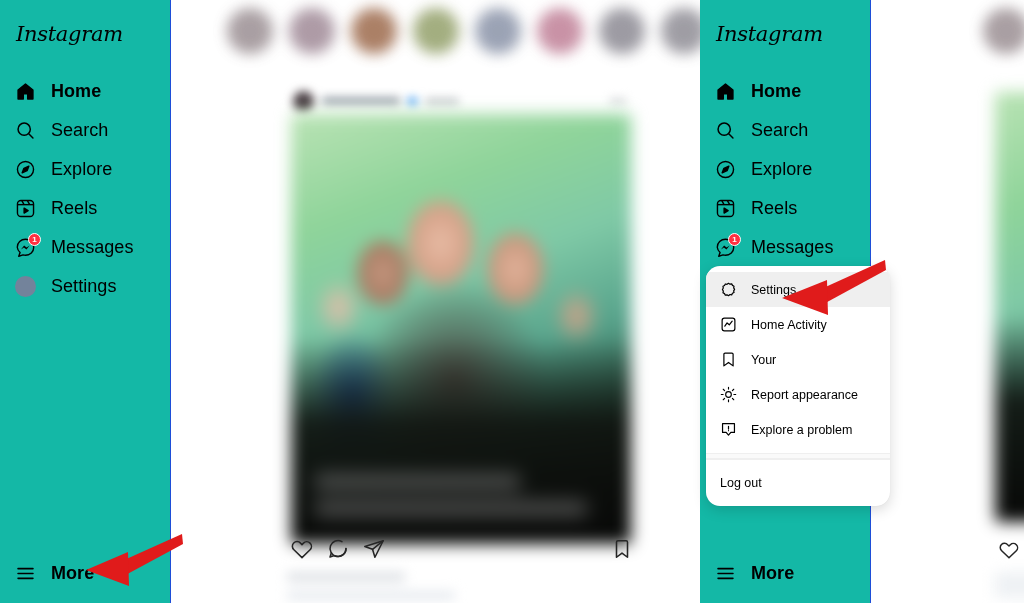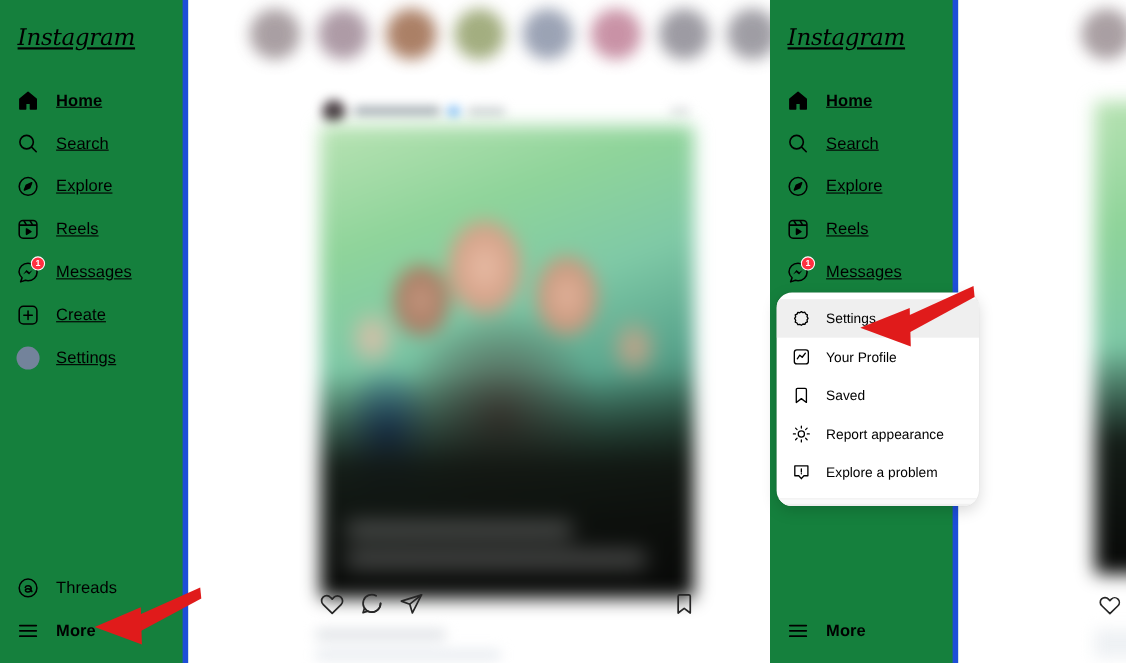--- a/index.html
+++ b/index.html
@@ -15,23 +15,22 @@
     width: 1024px; height: 603px;
     background: #ffffff;
     overflow: hidden;
   }
 
   
   .sidebar {
     position: absolute;
     top: 0;
     height: 603px;
-    background: #15803d;
-    border-right: 5px solid #1d4ed8;
-    text-decoration: underline;
+    background: #14b8a6;
+    border-right: 1px solid #1d4ed8;
   }
   #left-sidebar  { left: 0;   width: 171px; }
   #right-sidebar { left: 700px; width: 171px; }
 
   .brand {
     font-family: "DejaVu Serif", serif;
     font-style: italic;
     font-weight: 500;
     font-size: 21px;
     letter-spacing: -0.3px;
@@ -50,21 +49,21 @@
     cursor: pointer;
     position: relative;
   }
   .nav-item .ico {
     width: 23px; height: 23px;
     display: flex; align-items: center; justify-content: center;
     flex: 0 0 23px;
     position: relative;
   }
   .nav-item .lbl {
-    font-size: 15px;
+    font-size: 18px;
     color: #000;
     letter-spacing: 0.05px;
     white-space: nowrap;
   }
   .nav-item.active .lbl { font-weight: bold; }
 
   .badge {
     position: absolute;
     top: -3px; right: -4px;
     min-width: 13px; height: 13px;
@@ -401,49 +400,30 @@
           <svg width="21" height="21" viewBox="0 0 24 24" fill="none" stroke="#000" stroke-width="1.6" stroke-linecap="round" stroke-linejoin="round">
               <path d="M12 2.6c5.3 0 9.4 3.9 9.4 9.1s-4.1 9.1-9.4 9.1a10.4 10.4 0 0 1-2.8-.4l-4.9 1.6 1.5-4.3A8.9 8.9 0 0 1 2.6 11.7C2.6 6.5 6.7 2.6 12 2.6z"></path>
               <path d="M6.8 14.3 10.4 9.6l2.9 2.4 3.4-2.4-3.6 4.7-2.9-2.3z" fill="#000" stroke="none"></path>
             </svg>
           <span class="badge">1</span>
         </span>
         <span class="lbl">Messages</span>
       </div>
 
 
-      <div class="nav-item">
-        <span class="ico">
-          <svg width="21" height="21" viewBox="0 0 24 24" fill="none" stroke="#000" stroke-width="1.6" stroke-linecap="round">
-              <rect x="2.8" y="2.8" width="18.4" height="18.4" rx="4.5"></rect>
-              <path d="M12 7.6v8.8M7.6 12h8.8"></path>
-            </svg>
-        </span>
-        <span class="lbl">Create</span>
-      </div>
 
       <div class="nav-item">
         <span class="ico">
           <span class="avatar-dot"></span>
         </span>
         <span class="lbl">Settings</span>
       </div>
     </div>
 
     <div class="nav-bottom">
-      <div class="nav-item">
-        <span class="ico">
-          <svg width="21" height="21" viewBox="0 0 24 24" fill="none" stroke="#000" stroke-width="1.6" stroke-linecap="round" stroke-linejoin="round">
-              <circle cx="12" cy="12" r="9.2"></circle>
-              <path d="M15.2 12.6c0-1.8-1.4-2.9-3.2-2.9-1.5 0-2.6.7-2.9 1.8"></path>
-              <path d="M15.2 12.6c0 2.2-1.5 3.6-3.5 3.6-1.4 0-2.4-.7-2.4-1.7 0-1.1 1-1.7 2.4-1.7 2.3 0 3.9 1 4.3 3"></path>
-            </svg>
-        </span>
-        <span class="lbl">Threads</span>
-      </div>
       <div class="nav-item">
         <span class="ico">
           <svg width="21" height="21" viewBox="0 0 24 24" fill="none" stroke="#000" stroke-width="1.9" stroke-linecap="round">
               <path d="M3.5 6.5h17M3.5 12h17M3.5 17.5h17"></path>
             </svg>
         </span>
         <span class="lbl" style="font-weight:bold">More</span>
       </div>
     </div>
   </div>
@@ -528,30 +508,30 @@
       <span>Settings</span>
     </div>
 
     <div class="menu-item">
       <span class="ico">
         <svg width="17" height="17" viewBox="0 0 24 24" fill="none" stroke="#000" stroke-width="1.7" stroke-linecap="round" stroke-linejoin="round">
             <rect x="3" y="3" width="18" height="18" rx="3.2"></rect>
             <path d="M6.8 14.4 10 9.8l3.1 2.6 4.1-5.2"></path>
           </svg>
       </span>
-      <span>Your Profile</span>
+      <span>Home Activity</span>
     </div>
 
     <div class="menu-item">
       <span class="ico">
         <svg width="17" height="17" viewBox="0 0 24 24" fill="none" stroke="#000" stroke-width="1.7" stroke-linecap="round" stroke-linejoin="round">
             <path d="M18.5 21 12 16.1 5.5 21V4.6A1.6 1.6 0 0 1 7.1 3h9.8a1.6 1.6 0 0 1 1.6 1.6z"></path>
           </svg>
       </span>
-      <span>Saved</span>
+      <span>Your</span>
     </div>
 
     <div class="menu-item">
       <span class="ico">
         <svg width="17" height="17" viewBox="0 0 24 24" fill="none" stroke="#000" stroke-width="1.6" stroke-linecap="round">
             <circle cx="12" cy="12" r="4"></circle>
             <path d="M12 1.8v2.6M12 19.6v2.6M4.6 4.6l1.9 1.9M17.5 17.5l1.9 1.9M1.8 12h2.6M19.6 12h2.6M4.6 19.4l1.9-1.9M17.5 6.5l1.9-1.9"></path>
           </svg>
       </span>
       <span>Report appearance</span>
@@ -563,20 +543,23 @@
             <path d="M20.4 3.6H3.6v12.6h5.1L12 20l3.3-3.8h5.1z"></path>
             <path d="M12 7.4v4M12 13.6v.1"></path>
           </svg>
       </span>
       <span>Explore a problem</span>
     </div>
 
     <div class="menu-sep"></div>
 
     <div class="menu-divider"></div>
+    <div class="menu-plain">
+      <span>Log out</span>
+    </div>
   </div>
 
   <div class="arrow" id="arrow-settings">
     <svg width="105" height="62" viewBox="0 0 105 62">
       <g fill="#e01b1b">
         <polygon points="103,2 104,12 36,49 28,36"></polygon>
         <polygon points="0,40 45,22 46,57"></polygon>
       </g>
     </svg>
   </div>

